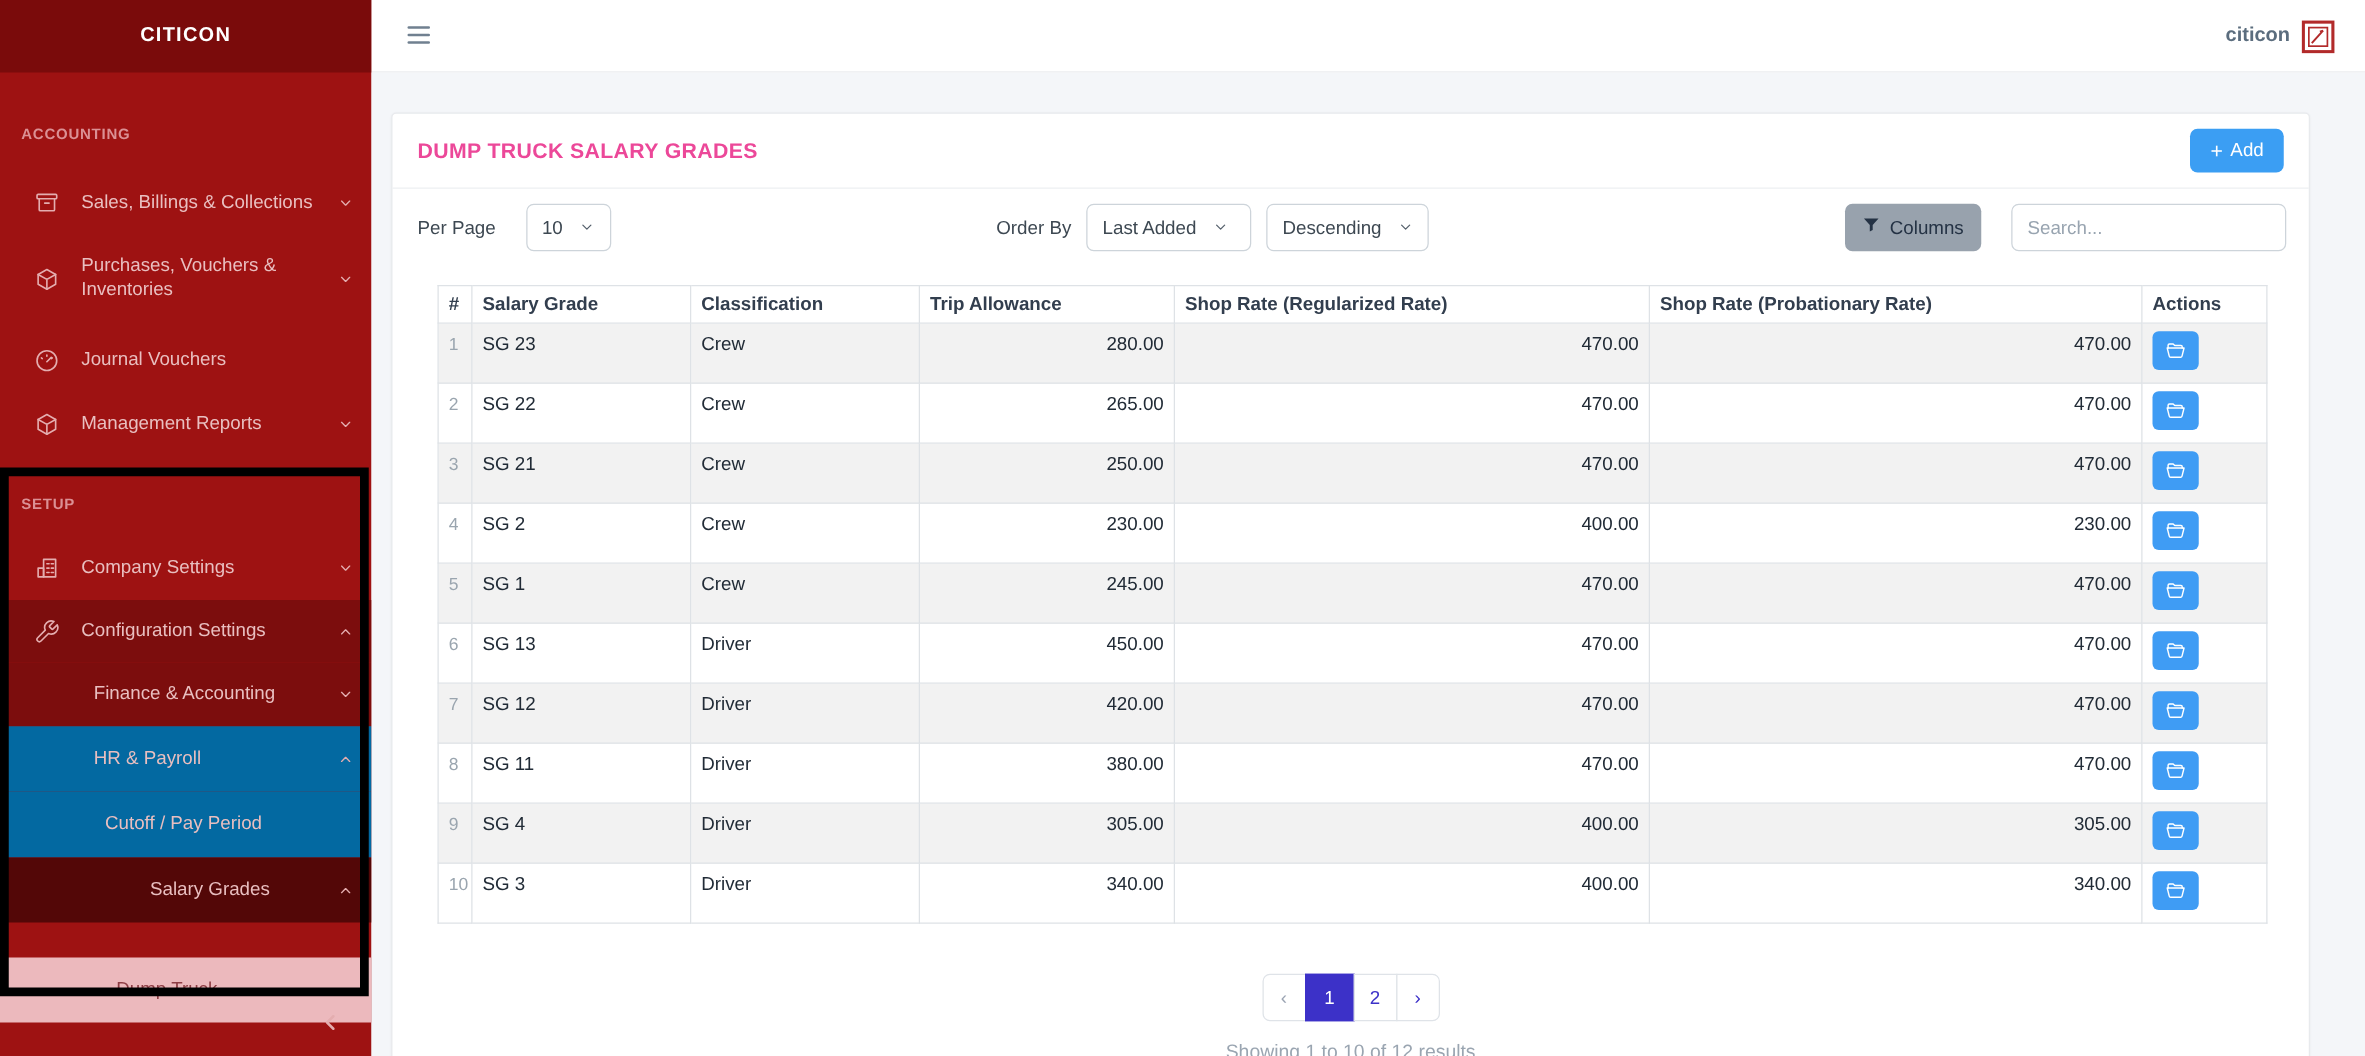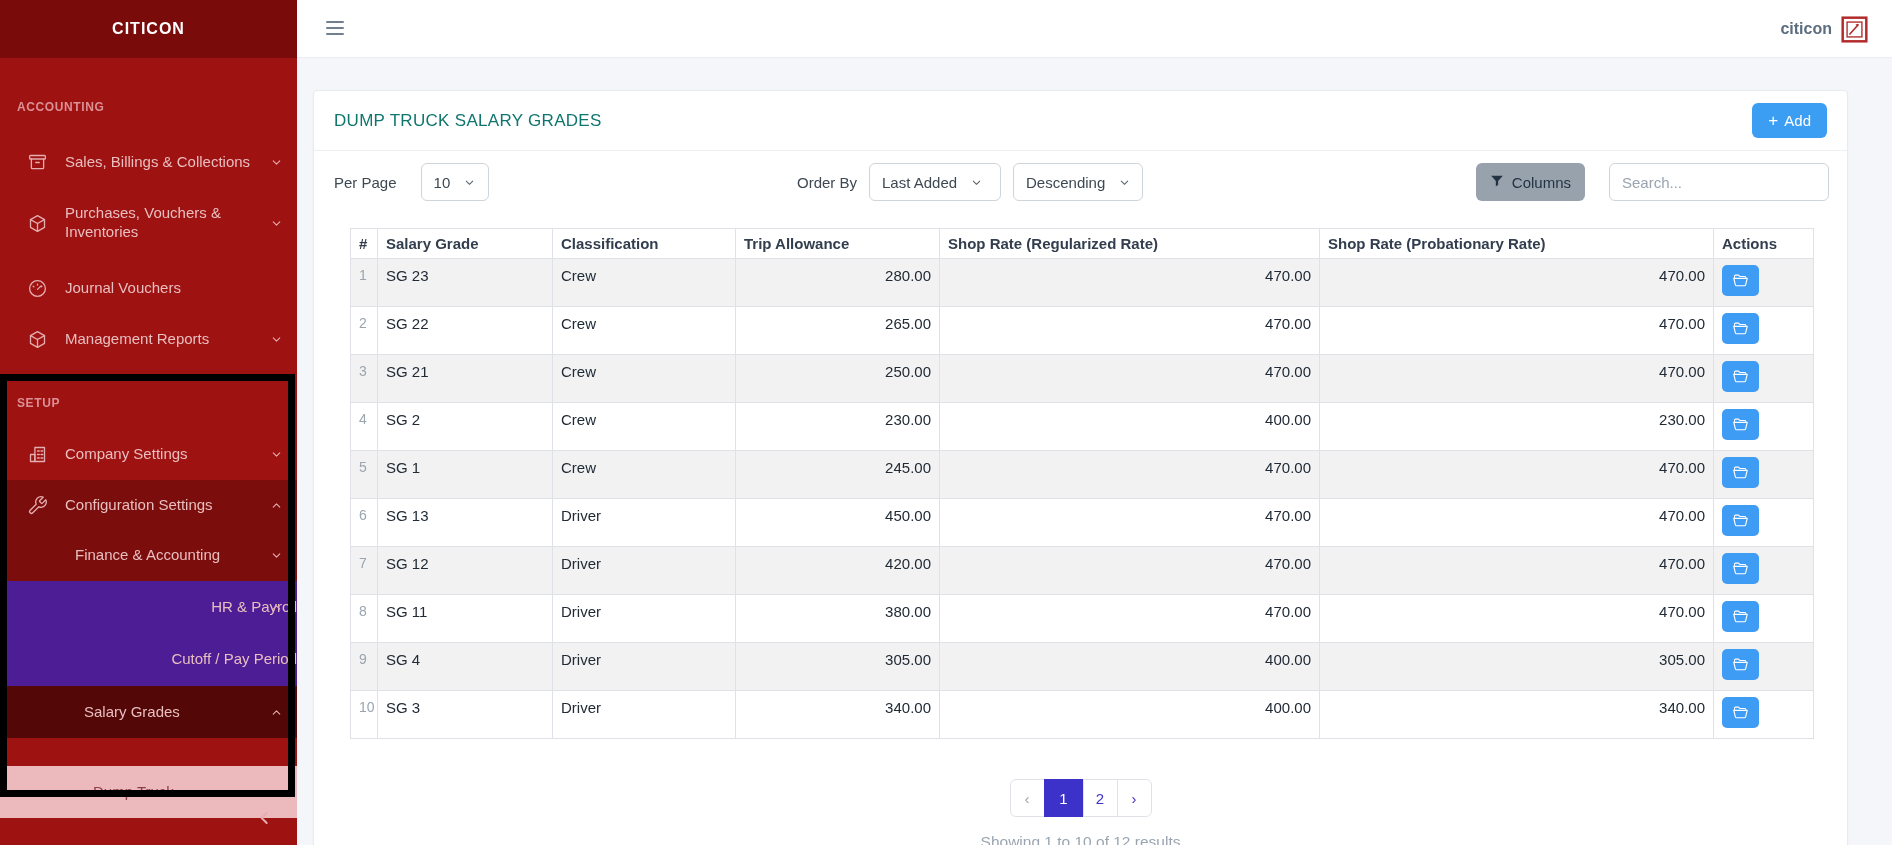--- a/index.html
+++ b/index.html
@@ -15,40 +15,40 @@
   .sb-header { height:58px; background:#7a0b0b; display:flex; align-items:center; justify-content:center;
     color:#ffffff; font-weight:bold; font-size:16px; letter-spacing:1px; }
   .sb-row { position:absolute; left:0; width:100%; display:flex; align-items:center; color:#e9bfc0; font-size:15px; cursor:pointer; }
   .sb-label-sec { position:absolute; left:17px; color:#db9094; font-size:12px; font-weight:bold; letter-spacing:.6px; }
   .sb-icon { width:21px; height:21px; flex:0 0 21px; margin-right:17px; display:flex; align-items:center; }
   .sb-icon svg { width:21px; height:21px; stroke:#e4adaf; fill:none; stroke-width:1.5; stroke-linecap:round; stroke-linejoin:round; }
   .sb-chev { position:absolute; right:14px; display:flex; }
   .sb-chev svg { width:13px; height:13px; stroke:#e4adaf; fill:none; stroke-width:2; stroke-linecap:round; stroke-linejoin:round; }
   .sb-item-label { line-height:1.25; }
   .bg-config { background:#7c0d0d; }
-  .bg-hr { background:#4c1d95;justify-content:flex-end; }
+  .bg-hr { background:#0369a1; }
   .bg-sg { background:#530707; }
   .row-active { background:#ecb9bd; color:#8d3d44; justify-content:flex-start;margin-top:28px; }
   .annotation-box { position:absolute; left:0; top:374px; width:295px; height:423px; border:7px solid #000; z-index:60; pointer-events:none; }
   .sb-collapse { position:absolute; right:22px; top:808px; color:#e4adaf; }
   .sb-collapse svg { width:20px; height:20px; stroke:#e4adaf; fill:none; stroke-width:2.4; stroke-linecap:round; stroke-linejoin:round; }
 
   
   .topbar { position:absolute; left:297px; top:0; width:1595px; height:58px; background:#fff; border-bottom:1px solid #ebedf0; z-index:4; }
   .hamburger { position:absolute; left:29px; top:21px; width:18px; cursor:pointer; }
   .hamburger span { display:block; height:2px; background:#708090; margin-bottom:4px; border-radius:1px; }
   .tb-brand { position:absolute; right:24px; top:0; height:58px; display:flex; align-items:center; gap:9px; }
   .tb-brand-text { color:#5b6d7e; font-size:16px; font-weight:bold; }
   .tb-logo svg { width:27px; height:27px; display:block; }
 
   
   .card { position:absolute; left:313px; top:90px; width:1535px; background:#fff;
     border:1px solid #e8eaed; border-radius:4px; box-shadow:0 1px 2px rgba(0,0,0,.05); }
   .card-header { height:60px; border-bottom:1px solid #edf0f2; display:flex; align-items:center; padding:0 20px; }
-  .card-title { font-size:17px; font-weight:normal; color:#0f766e; letter-spacing:.3px; }
+  .card-title { font-size:17px; font-weight:bold; color:#ec4899; letter-spacing:.3px; }
   .add-btn { margin-left:auto; background:#3b9ef3; color:#fff; border:none; border-radius:6px;
     padding:9px 16px; font-size:15px; font-family:inherit; display:flex; align-items:center; gap:6px; cursor:pointer; }
   .add-plus { font-size:17px; line-height:15px; }
 
   
   .controls { position:relative; height:62px; }
   .ctl-group { position:absolute; top:0; height:62px; display:flex; align-items:center; gap:24px; }
   .ctl-left { left:20px; }
   .ctl-mid { left:483px; gap:12px; }
   .ctl-right { right:18px; }
@@ -197,21 +197,21 @@
         <svg viewBox="0 0 24 24">
           <polyline points="6 15 12 9 18 15"></polyline>
         </svg>
       </span>
   </div>
 
   <div class="sb-row bg-hr" style="top:633px; height:53px; padding-left:84px;">
     <span class="sb-item-label">Cutoff / Pay Period</span>
   </div>
 
-  <div class="sb-row bg-sg" style="top:686px; height:52px; padding-left:84px;">
+  <div class="sb-row bg-sg" style="top:686px; height:52px; padding-left:120px;">
     <span class="sb-item-label">Salary Grades</span>
     <span class="sb-chev">
         <svg viewBox="0 0 24 24">
           <polyline points="6 15 12 9 18 15"></polyline>
         </svg>
       </span>
   </div>
 
   <div class="sb-row row-active" style="top:738px; height:52px; padding-left:93px;">
     <span class="sb-item-label">Dump Truck</span>

